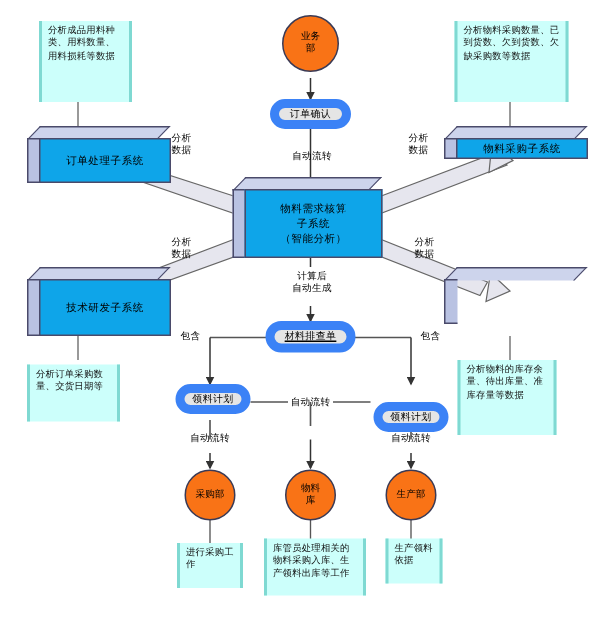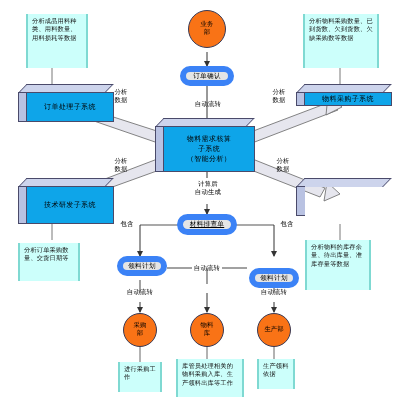--- a/index.html
+++ b/index.html
@@ -184,21 +184,21 @@
       <div>子系统</div>
       <div>（智能分析）</div>
     </div>
   </div>
 
   <div class="node circle" style="left:188px;top:10px;width:38px;height:38px;flex-direction:column;">
     <div>业务</div>
     <div>部</div>
   </div>
 
-  <div class="node circle" style="left:123px;top:313px;width:34px;height:34px;flex-direction:column;">
+  <div class="node circle" style="left:123px;top:313px;width:34px;height:34px;flex-direction:row;">
     <div>采购</div>
     <div>部</div>
   </div>
 
   <div class="node circle" style="left:190px;top:313px;width:34px;height:34px;flex-direction:column;">
     <div>物料</div>
     <div>库</div>
   </div>
 
   <div class="node circle" style="left:257px;top:313px;width:34px;height:34px;">

